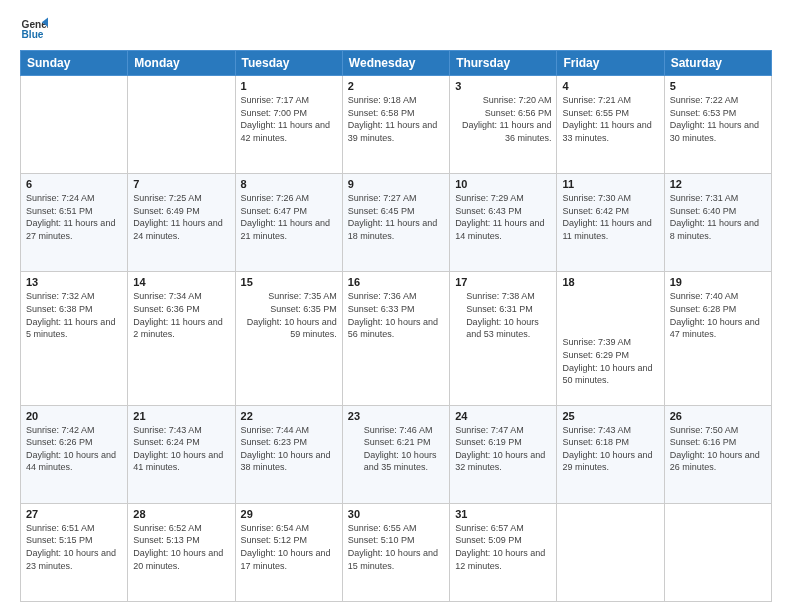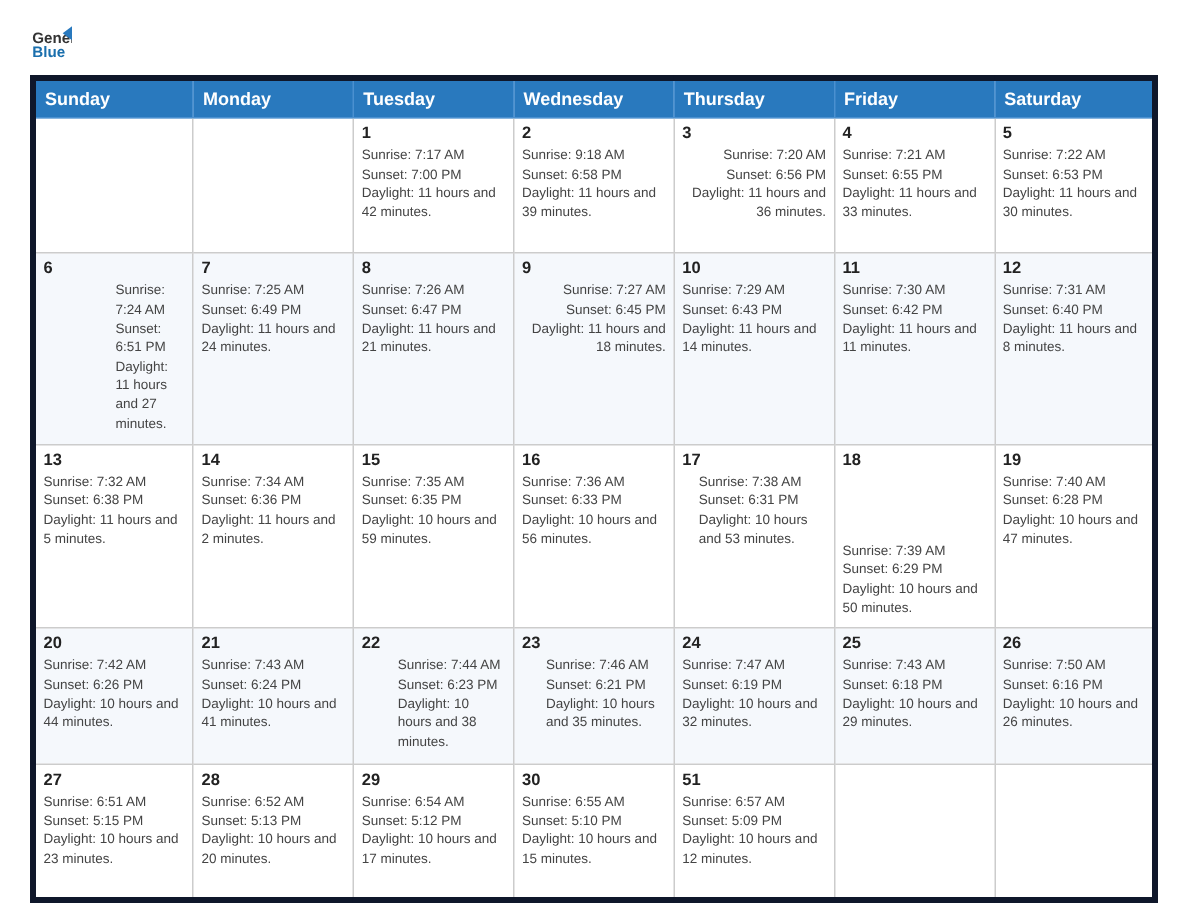--- a/index.html
+++ b/index.html
@@ -41,21 +41,21 @@
       color: #222;
       line-height: 1.1;
     }
     .subtitle {
       font-size: 14px;
       color: #333;
       font-weight: normal;
     }
     .calendar {
       flex: 1;
-      border: 4px solid #0f172a;
+      border: 1px solid #0f172a;
       border-collapse: collapse;
       width: 100%;
       table-layout: fixed;
     }
     .calendar th {
       background-color: #2979be;
       color: #fff;
       font-size: 12px;
       font-weight: bold;
       text-align: left;
@@ -154,39 +154,39 @@
           <td>
             <span class="day-num">5</span>
             <div class="day-info" style="white-space: pre-line;">Sunrise: 7:22 AM
 Sunset: 6:53 PM
 Daylight: 11 hours and 30 minutes.</div>
           </td>
         </tr>
         <tr>
           <td>
             <span class="day-num">6</span>
-            <div class="day-info" style="white-space: pre-line; margin-left: 48px;">Sunrise: 7:24 AM
+            <div class="day-info" style="white-space: pre-line;">Sunrise: 7:24 AM
 Sunset: 6:51 PM
 Daylight: 11 hours and 27 minutes.</div>
           </td>
           <td>
             <span class="day-num">7</span>
             <div class="day-info" style="white-space: pre-line;">Sunrise: 7:25 AM
 Sunset: 6:49 PM
 Daylight: 11 hours and 24 minutes.</div>
           </td>
           <td>
             <span class="day-num">8</span>
             <div class="day-info" style="white-space: pre-line;">Sunrise: 7:26 AM
 Sunset: 6:47 PM
 Daylight: 11 hours and 21 minutes.</div>
           </td>
           <td>
             <span class="day-num">9</span>
-            <div class="day-info" style="white-space: pre-line; text-align: right;">Sunrise: 7:27 AM
+            <div class="day-info" style="white-space: pre-line;">Sunrise: 7:27 AM
 Sunset: 6:45 PM
 Daylight: 11 hours and 18 minutes.</div>
           </td>
           <td>
             <span class="day-num">10</span>
             <div class="day-info" style="white-space: pre-line;">Sunrise: 7:29 AM
 Sunset: 6:43 PM
 Daylight: 11 hours and 14 minutes.</div>
           </td>
           <td>
@@ -210,21 +210,21 @@
 Daylight: 11 hours and 5 minutes.</div>
           </td>
           <td>
             <span class="day-num">14</span>
             <div class="day-info" style="white-space: pre-line;">Sunrise: 7:34 AM
 Sunset: 6:36 PM
 Daylight: 11 hours and 2 minutes.</div>
           </td>
           <td>
             <span class="day-num">15</span>
-            <div class="day-info" style="white-space: pre-line;">Sunrise: 7:35 AM
+            <div class="day-info" style="white-space: pre-line; text-align: right;">Sunrise: 7:35 AM
 Sunset: 6:35 PM
 Daylight: 10 hours and 59 minutes.</div>
           </td>
           <td>
             <span class="day-num">16</span>
             <div class="day-info" style="white-space: pre-line;">Sunrise: 7:36 AM
 Sunset: 6:33 PM
 Daylight: 10 hours and 56 minutes.</div>
           </td>
           <td>
@@ -254,21 +254,21 @@
 Daylight: 10 hours and 44 minutes.</div>
           </td>
           <td>
             <span class="day-num">21</span>
             <div class="day-info" style="white-space: pre-line;">Sunrise: 7:43 AM
 Sunset: 6:24 PM
 Daylight: 10 hours and 41 minutes.</div>
           </td>
           <td>
             <span class="day-num">22</span>
-            <div class="day-info" style="white-space: pre-line; margin-left: 24px;">Sunrise: 7:44 AM
+            <div class="day-info" style="white-space: pre-line;">Sunrise: 7:44 AM
 Sunset: 6:23 PM
 Daylight: 10 hours and 38 minutes.</div>
           </td>
           <td>
             <span class="day-num">23</span>
             <div class="day-info" style="white-space: pre-line; margin-left: 16px;">Sunrise: 7:46 AM
 Sunset: 6:21 PM
 Daylight: 10 hours and 35 minutes.</div>
           </td>
           <td>
@@ -309,21 +309,21 @@
 Sunset: 5:12 PM
 Daylight: 10 hours and 17 minutes.</div>
           </td>
           <td>
             <span class="day-num">30</span>
             <div class="day-info" style="white-space: pre-line;">Sunrise: 6:55 AM
 Sunset: 5:10 PM
 Daylight: 10 hours and 15 minutes.</div>
           </td>
           <td>
-            <span class="day-num">51</span>
+            <span class="day-num">31</span>
             <div class="day-info" style="white-space: pre-line;">Sunrise: 6:57 AM
 Sunset: 5:09 PM
 Daylight: 10 hours and 12 minutes.</div>
           </td>
           <td class="empty"></td>
           <td class="empty"></td>
         </tr>
       </tbody>
   </table>
 </div>

